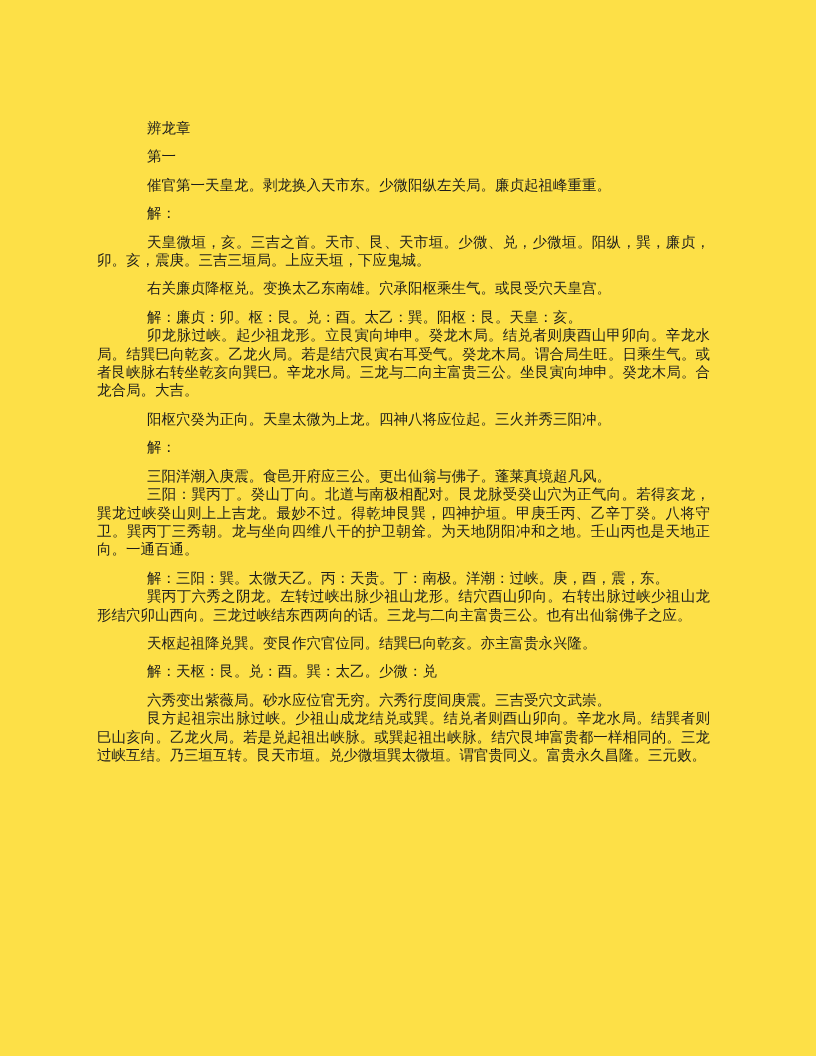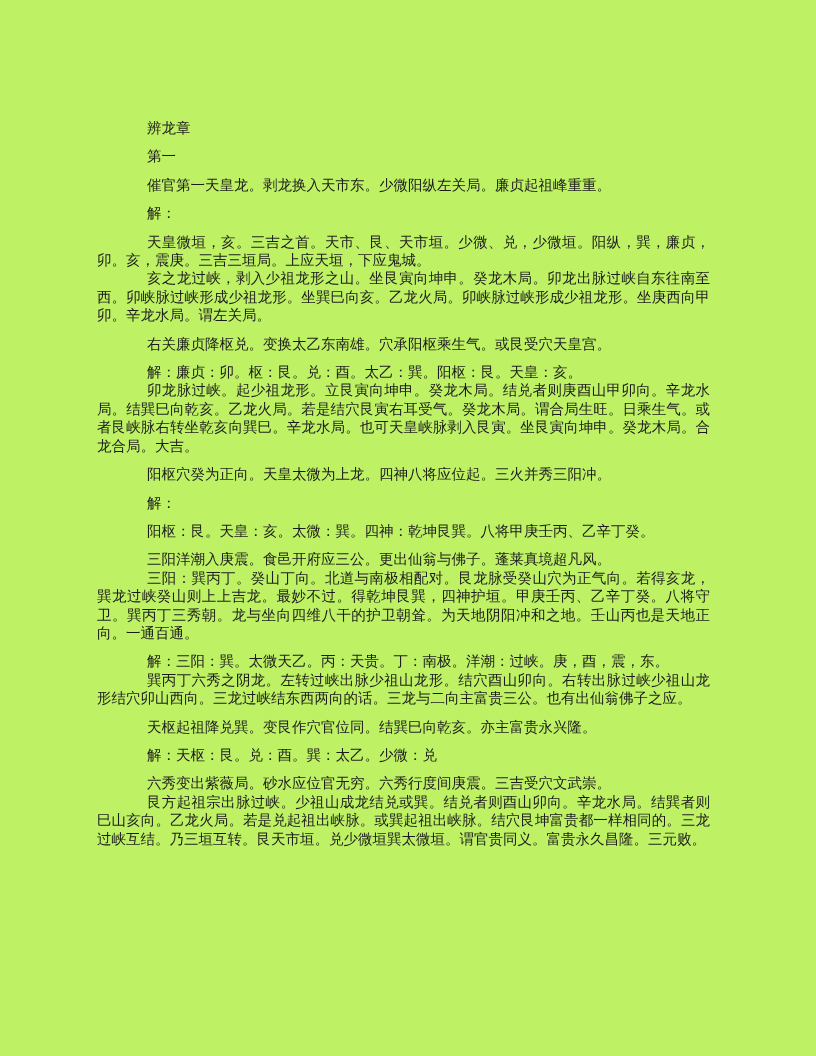--- a/index.html
+++ b/index.html
@@ -11,21 +11,21 @@
     width: 816px;
     height: 1056px;
     overflow: hidden;
     font-family: "Liberation Serif", "DejaVu Serif", serif;
   }
   .page {
     box-sizing: border-box;
     width: 816px;
     height: 1056px;
     padding: 119px 106px 40px 97px;
-    background: #bef264;
+    background: #fde047;
     color: #1c1c1c;
   }
   .page p {
     margin: 0;
     font-size: 14.5px;
     line-height: 18.4px;
     text-align: justify;
     word-break: break-all;
     letter-spacing: 0;
   }
@@ -39,29 +39,27 @@
 </head>
 <body>
 
 <div class="page">
   <p class="indent">辨龙章</p>
   <p class="indent gap">第一</p>
 
   <p class="indent gap">催官第一天皇龙。剥龙换入天市东。少微阳纵左关局。廉贞起祖峰重重。</p>
   <p class="indent gap">解：</p>
   <p class="indent gap">天皇微垣，亥。三吉之首。天市、艮、天市垣。少微、兑，少微垣。阳纵，巽，廉贞，卯。亥，震庚。三吉三垣局。上应天垣，下应鬼城。</p>
-  <p class="indent">亥之龙过峡，剥入少祖龙形之山。坐艮寅向坤申。癸龙木局。卯龙出脉过峡自东往南至西。卯峡脉过峡形成少祖龙形。坐巽巳向亥。乙龙火局。卯峡脉过峡形成少祖龙形。坐庚西向甲卯。辛龙水局。谓左关局。</p>
 
   <p class="indent gap">右关廉贞降枢兑。变换太乙东南雄。穴承阳枢乘生气。或艮受穴天皇宫。</p>
   <p class="indent gap">解：廉贞：卯。枢：艮。兑：酉。太乙：巽。阳枢：艮。天皇：亥。</p>
-  <p class="indent">卯龙脉过峡。起少祖龙形。立艮寅向坤申。癸龙木局。结兑者则庚酉山甲卯向。辛龙水局。结巽巳向乾亥。乙龙火局。若是结穴艮寅右耳受气。癸龙木局。谓合局生旺。日乘生气。或者艮峡脉右转坐乾亥向巽巳。辛龙水局。也可天皇峡脉剥入艮寅。坐艮寅向坤申。癸龙木局。合龙合局。大吉。</p>
+  <p class="indent">卯龙脉过峡。起少祖龙形。立艮寅向坤申。癸龙木局。结兑者则庚酉山甲卯向。辛龙水局。结巽巳向乾亥。乙龙火局。若是结穴艮寅右耳受气。癸龙木局。谓合局生旺。日乘生气。或者艮峡脉右转坐乾亥向巽巳。辛龙水局。三龙与二向主富贵三公。坐艮寅向坤申。癸龙木局。合龙合局。大吉。</p>
 
   <p class="indent gap">阳枢穴癸为正向。天皇太微为上龙。四神八将应位起。三火并秀三阳冲。</p>
   <p class="indent gap">解：</p>
-  <p class="indent gap">阳枢：艮。天皇：亥。太微：巽。四神：乾坤艮巽。八将甲庚壬丙、乙辛丁癸。</p>
   <p class="indent gap">三阳洋潮入庚震。食邑开府应三公。更出仙翁与佛子。蓬莱真境超凡风。</p>
 
   <p class="indent">三阳：巽丙丁。癸山丁向。北道与南极相配对。艮龙脉受癸山穴为正气向。若得亥龙，巽龙过峡癸山则上上吉龙。最妙不过。得乾坤艮巽，四神护垣。甲庚壬丙、乙辛丁癸。八将守卫。巽丙丁三秀朝。龙与坐向四维八干的护卫朝耸。为天地阴阳冲和之地。壬山丙也是天地正向。一通百通。</p>
   <p class="indent gap">解：三阳：巽。太微天乙。丙：天贵。丁：南极。洋潮：过峡。庚，酉，震，东。</p>
   <p class="indent">巽丙丁六秀之阴龙。左转过峡出脉少祖山龙形。结穴酉山卯向。右转出脉过峡少祖山龙形结穴卯山西向。三龙过峡结东西两向的话。三龙与二向主富贵三公。也有出仙翁佛子之应。</p>
 
   <p class="indent gap">天枢起祖降兑巽。变艮作穴官位同。结巽巳向乾亥。亦主富贵永兴隆。</p>
   <p class="indent gap">解：天枢：艮。兑：酉。巽：太乙。少微：兑</p>
   <p class="indent gap">六秀变出紫薇局。砂水应位官无穷。六秀行度间庚震。三吉受穴文武崇。</p>
 

